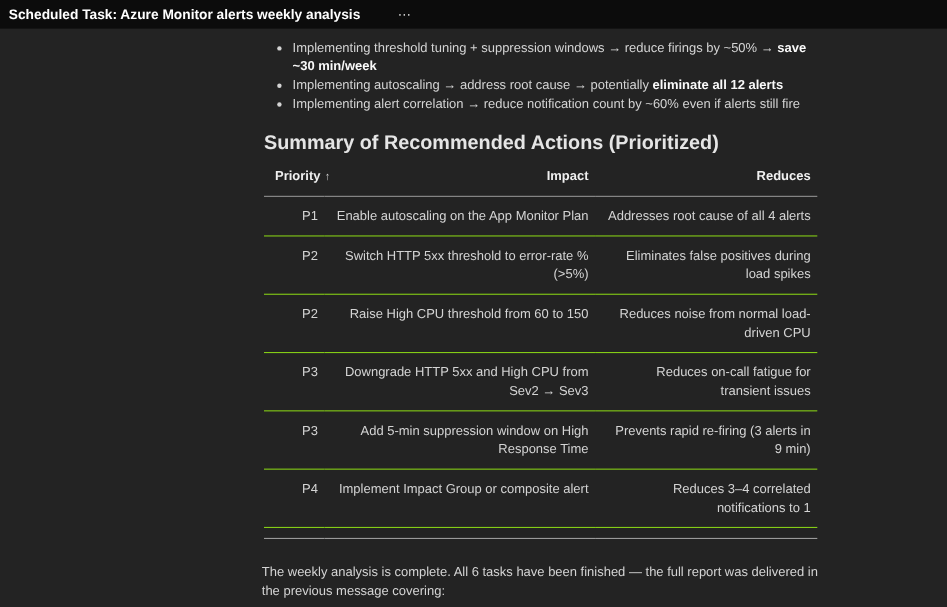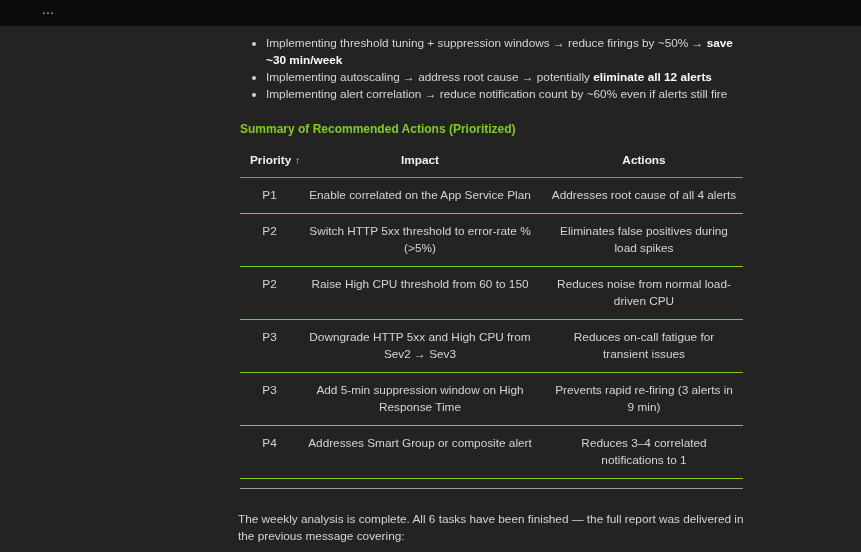--- a/index.html
+++ b/index.html
@@ -30,51 +30,52 @@
     padding-top: 4px;
     font-size: 11.8px; line-height: 17px;
   }
   strong, b { color: #fafafa; font-weight: 700; }
   ul.bullets {
     margin: 5px 0 0 0; padding-left: 28px;
     list-style: disc;
   }
   ul.bullets li { margin: 0; }
   .section-heading {
-    font-size: 12px; font-weight: 700; color: #84cc16;
+    font-size: 18px; font-weight: 700; color: #e5e5e5;
     margin: 18px 0 0 2px; line-height: 16px;
   }
   table.actions {
     border-collapse: collapse; table-layout: fixed;
     width: 503px; margin: 10px 0 0 2px;
     border-bottom: 1px solid #9a9a9a;
     font-size: 11.8px;
   }
   table.actions col.c1 { width: 55px; }
   table.actions col.c2 { width: 246px; }
   table.actions col.c3 { width: 202px; }
   table.actions th, table.actions td {
-    text-align: center; vertical-align: top;
+    text-align: right; vertical-align: top;
     padding: 9px 6px 9px 10px;
     color: #d4d4d4; font-weight: 400;
   }
   table.actions thead th {
     font-weight: 700; color: #f0f0f0;
     padding-top: 5px; padding-bottom: 8px;
   }
   table.actions thead tr { border-bottom: 1px solid #8f8f8f; }
   table.actions tbody tr { border-bottom: 1px solid #84cc16; }
   table.actions tfoot td { padding: 0; height: 10px; border: 0; }
   .sort-icon { font-size: 10px; color: #cfcfcf; margin-left: 4px; }
   p.intro { margin: 22px 0 0 0; }
 </style>
 </head>
 <body>
 
 <div class="titlebar">
+  <span class="title">Scheduled Task: Azure Monitor alerts weekly analysis</span>
   <span class="menu">⋯</span>
 </div>
 
 <div class="content">
 
   <ul class="bullets">
     <li><span>Implementing threshold tuning + suppression windows → reduce firings by ~50% → </span><strong>save ~30 min/week</strong></li>
     <li><span>Implementing autoscaling → address root cause → potentially </span><strong>eliminate all 12 alerts</strong></li>
     <li><span>Implementing alert correlation → reduce notification count by ~60% even if alerts still fire</span><strong></strong></li>
   </ul>
@@ -84,27 +85,27 @@
   <table class="actions">
     <colgroup>
         <col class="c1">
         <col class="c2">
         <col class="c3">
       </colgroup>
     <thead>
       <tr>
         <th><span>Priority</span><span class="sort-icon">↑</span></th>
         <th>Impact</th>
-        <th>Actions</th>
+        <th>Reduces</th>
       </tr>
     </thead>
     <tbody>
       <tr>
         <td>P1</td>
-        <td>Enable correlated on the App Service Plan</td>
+        <td>Enable autoscaling on the App Monitor Plan</td>
         <td>Addresses root cause of all 4 alerts</td>
       </tr>
       <tr>
         <td>P2</td>
         <td>Switch HTTP 5xx threshold to error-rate % (&gt;5%)</td>
         <td>Eliminates false positives during load spikes</td>
       </tr>
       <tr>
         <td>P2</td>
         <td>Raise High CPU threshold from 60 to 150</td>
@@ -115,21 +116,21 @@
         <td>Downgrade HTTP 5xx and High CPU from Sev2 → Sev3</td>
         <td>Reduces on-call fatigue for transient issues</td>
       </tr>
       <tr>
         <td>P3</td>
         <td>Add 5-min suppression window on High Response Time</td>
         <td>Prevents rapid re-firing (3 alerts in 9 min)</td>
       </tr>
       <tr>
         <td>P4</td>
-        <td>Addresses Smart Group or composite alert</td>
+        <td>Implement Impact Group or composite alert</td>
         <td>Reduces 3–4 correlated notifications to 1</td>
       </tr>
     </tbody>
     <tfoot>
       <tr>
           <td colspan="3"></td>
         </tr>
     </tfoot>
   </table>
 

